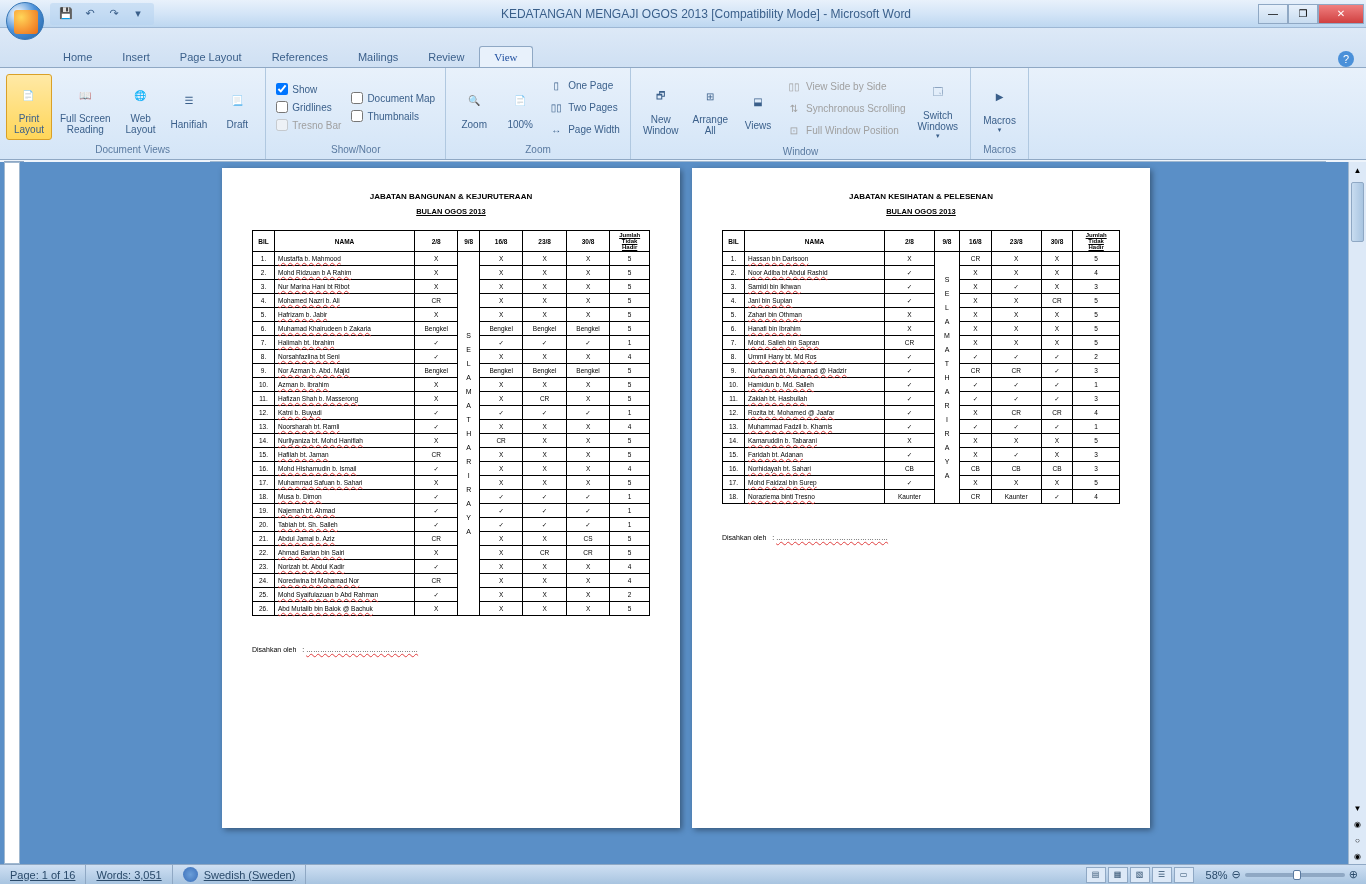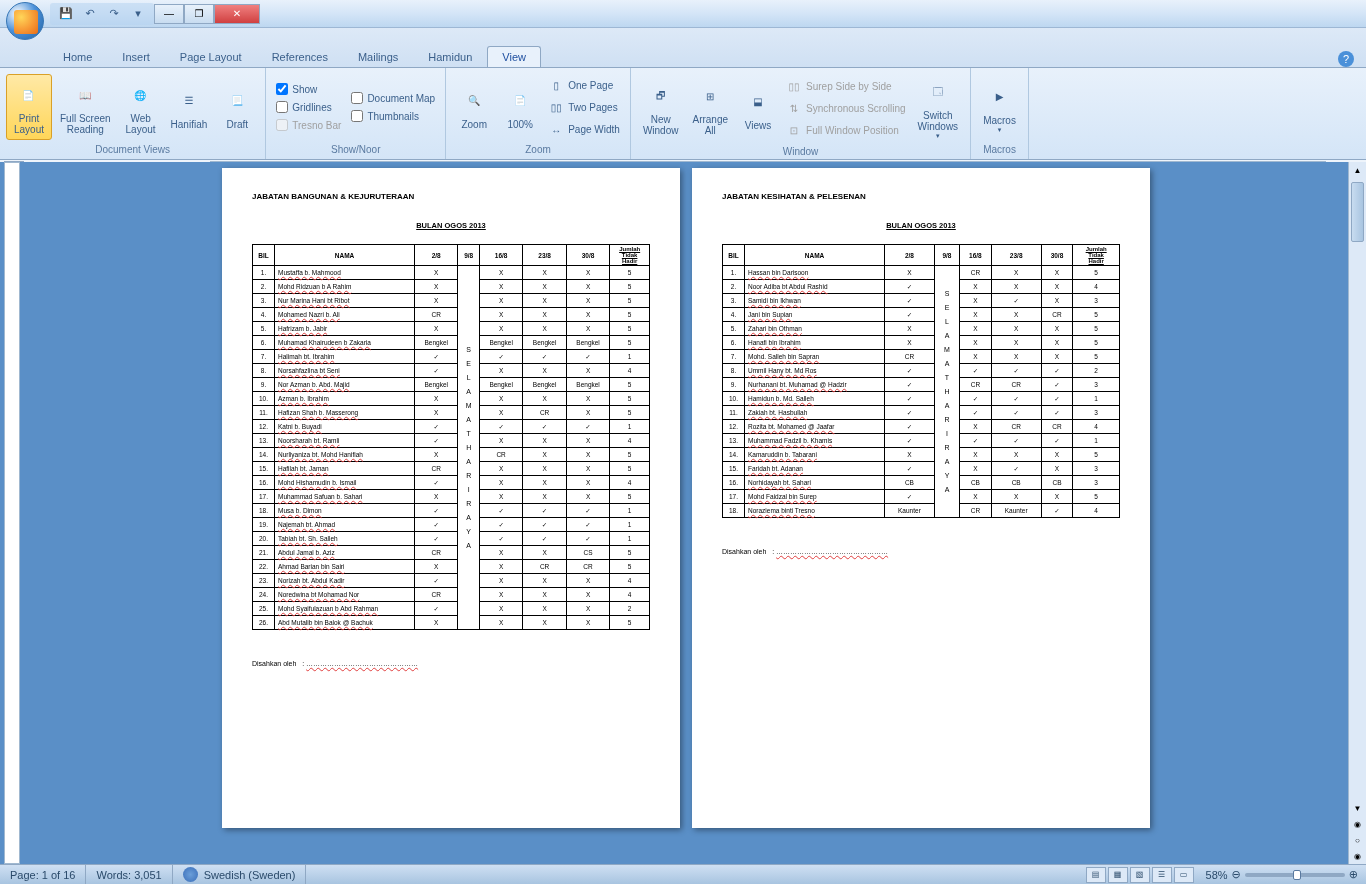--- a/index.html
+++ b/index.html
@@ -8,21 +8,21 @@
 .orb{width:38px;height:38px;border-radius:50%;background:radial-gradient(circle at 30% 30%,#fff,#4a90d9,#2060a0);position:absolute;left:6px;top:2px;z-index:10;border:1px solid #3676b6;}
 .orb-inner{width:24px;height:24px;margin:7px;background:radial-gradient(circle at 30% 30%,#ffd659,#f89e38,#e86d18);border-radius:3px;}
 .qat{margin-left:50px;display:flex;align-items:center;gap:8px;padding:0 8px;background:rgba(180,210,240,0.5);border-radius:3px;height:22px;}
 .qat-btn{width:16px;height:16px;cursor:pointer;display:flex;align-items:center;justify-content:center;color:#3a5f8a;font-size:11px;}
 .title-text{flex:1;text-align:center;font-size:12px;color:#3a5f8a;}
 .win-controls{display:flex;margin-right:2px;}
 .win-btn{width:30px;height:20px;display:flex;align-items:center;justify-content:center;font-size:10px;cursor:pointer;border:1px solid #8fa8c4;background:linear-gradient(to bottom,#e8f1fb,#c8dcf0);}
 .win-btn.close{background:linear-gradient(to bottom,#f08080,#d04040);color:#fff;width:46px;}
 .ribbon-tabs{height:40px;background:linear-gradient(to bottom,#dde9f7,#cfe0f3);display:flex;align-items:flex-end;padding-left:48px;border-bottom:1px solid #8fa8c4;}
 .tab{padding:4px 14px;font-size:11px;color:#3a5f8a;cursor:pointer;border:1px solid transparent;border-bottom:none;}
-.tab.active{background:#e8f1fb;border-color:#8fa8c4;border-radius:3px 3px 0 0;color:#2050a0;}
+.tab.active{background:#e8f1fb;border-color:#8fa8c4;border-radius:3px 3px 0 0;color:#2050a0;font-family:Liberation Serif, serif;}
 .help-icon{margin-left:auto;margin-right:12px;width:16px;height:16px;border-radius:50%;background:#4a90d9;color:#fff;font-size:11px;display:flex;align-items:center;justify-content:center;cursor:pointer;}
 .ribbon{height:92px;background:linear-gradient(to bottom,#e8f1fb,#d4e5f7);display:flex;border-bottom:1px solid #8fa8c4;}
 .ribbon-group{border-right:1px solid #b0c8e0;padding:4px 6px;display:flex;flex-direction:column;height:100%;}
 .group-content{flex:1;display:flex;align-items:center;gap:2px;}
 .group-label{font-size:10px;color:#5a7aa0;text-align:center;padding-top:2px;}
 .big-btn{display:flex;flex-direction:column;align-items:center;justify-content:center;padding:4px 6px;cursor:pointer;border-radius:3px;font-size:10px;color:#3a5f8a;text-align:center;min-width:44px;}
 .big-btn.active{background:linear-gradient(to bottom,#ffe9a6,#ffd659);border:1px solid #d9a028;}
 .btn-icon{width:32px;height:32px;margin-bottom:2px;display:flex;align-items:center;justify-content:center;}
 .checkbox-row{display:flex;align-items:center;gap:4px;font-size:10px;color:#3a5f8a;padding:2px 4px;cursor:pointer;}
 .checkbox-row input{width:12px;height:12px;}
@@ -30,67 +30,68 @@
 .small-btn-row{display:flex;align-items:center;gap:4px;font-size:10px;color:#3a5f8a;padding:2px 4px;cursor:pointer;}
 .small-btn-row.disabled{color:#a0a0a0;}
 .small-icon{width:16px;height:16px;display:inline-flex;align-items:center;justify-content:center;}
 .ruler-bar{height:18px;background:#eef4fb;border-bottom:1px solid #b0c8e0;position:relative;display:flex;align-items:center;}
 .ruler-btn{width:20px;height:16px;background:#dde9f7;border:1px solid #8fa8c4;font-size:9px;display:flex;align-items:center;justify-content:center;cursor:pointer;margin-left:4px;}
 .hruler{position:absolute;left:210px;right:40px;height:16px;background:#fff;border:1px solid #a0b8d0;background-image:repeating-linear-gradient(to right,#808080 0,#808080 1px,transparent 1px,transparent 10px);}
 .doc-area{position:absolute;top:162px;left:0;right:0;bottom:20px;background:#5a8fc7;overflow:hidden;}
 .vruler{position:absolute;left:4px;top:0;bottom:0;width:16px;background:#fff;border:1px solid #a0b8d0;}
 .pages{position:absolute;left:24px;right:18px;top:6px;bottom:4px;display:flex;gap:12px;justify-content:center;align-items:start;}
 .page{background:#fff;width:458px;height:660px;box-shadow:2px 2px 6px rgba(0,0,0,0.4);padding:24px 30px;font-size:7px;color:#000;}
-.page-title{font-weight:bold;font-size:8px;margin-bottom:20px;}
+.page-title{text-align:center;font-weight:bold;font-size:8px;margin-bottom:6px;}
 .page-sub{text-align:center;font-weight:bold;font-size:7.5px;margin-bottom:14px;text-decoration:underline;}
 .att-table{width:100%;border-collapse:collapse;font-size:6.5px;}
 .att-table th,.att-table td{border:1px solid #000;padding:1px 2px;text-align:center;height:14px;}
 .att-table th{font-weight:bold;}
 .att-table td.name{text-align:left;padding-left:3px;}
 .wavy{text-decoration:underline wavy #e04040;}
 .footer-sign{margin-top:30px;font-size:7px;}
 .scroll-v{position:absolute;right:0;top:0;bottom:0;width:18px;background:#dde9f7;border-left:1px solid #a0b8d0;}
 .scroll-thumb{position:absolute;left:2px;right:2px;top:20px;height:60px;background:linear-gradient(to right,#c8dcf0,#a8c4e0);border:1px solid #8fa8c4;border-radius:2px;}
 .scroll-arr{position:absolute;left:0;right:0;height:16px;font-size:8px;display:flex;align-items:center;justify-content:center;background:#dde9f7;cursor:pointer;}
 .statusbar{position:absolute;bottom:0;left:0;right:0;height:20px;background:linear-gradient(to bottom,#cfe0f3,#a8c4e0);display:flex;align-items:center;font-size:11px;color:#2a4a6a;border-top:1px solid #8fa8c4;}
-.status-item{padding:8px 10px;border-right:1px solid #8fa8c4;height:100%;display:flex;align-items:center;}
+.status-item{padding:8px 10px;border-right:1px solid #8fa8c4;height:100%;display:flex;align-items:center;text-decoration:underline;}
 .zoom-area{margin-left:auto;display:flex;align-items:center;gap:4px;padding:0 8px;}
 .zoom-slider{width:100px;height:4px;background:#8fa8c4;position:relative;border-radius:2px;}
 .zoom-thumb{position:absolute;left:48%;top:-3px;width:8px;height:10px;background:#fff;border:1px solid #5a7aa0;border-radius:2px;}
 .view-btns{display:flex;gap:2px;margin-right:8px;}
 .view-btn{width:20px;height:16px;border:1px solid #8fa8c4;background:#dde9f7;font-size:8px;display:flex;align-items:center;justify-content:center;cursor:pointer;}
 .lang-icon{width:15px;height:15px;border-radius:50%;background:radial-gradient(#6a9ed9,#3a6eb9);margin-right:6px;}
 </style>
 </head>
 <body>
 
 <div class="titlebar">
   <div class="orb">
       <div class="orb-inner"></div>
     </div>
   <div class="qat">
     <span class="qat-btn">💾</span>
     <span class="qat-btn">↶</span>
     <span class="qat-btn">↷</span>
     <span class="qat-btn">▾</span>
   </div>
+  <div class="title-text">KEDATANGAN MENGAJI OGOS 2013 [Compatibility Mode] - Microsoft Word</div>
   <div class="win-controls">
     <div class="win-btn">—</div>
     <div class="win-btn">❐</div>
     <div class="win-btn close">✕</div>
   </div>
 </div>
 
 <div class="ribbon-tabs">
   <div class="tab">Home</div>
   <div class="tab">Insert</div>
   <div class="tab">Page Layout</div>
   <div class="tab">References</div>
   <div class="tab">Mailings</div>
-  <div class="tab">Hamidun</div>
+  <div class="tab">Review</div>
   <div class="tab active">View</div>
   <div class="help-icon">?</div>
 </div>
 
 <div class="ribbon">
   <div class="ribbon-group">
     <div class="group-content">
       <div class="big-btn active">
           <div class="btn-icon">📄</div>
           <span style="white-space:pre-line">Print
@@ -185,21 +186,21 @@
           <span style="white-space:pre-line">Arrange
 All</span>
         </div>
       <div class="big-btn">
           <div class="btn-icon">⬓</div>
           <span>Views</span>
         </div>
       <div style="display:flex;flex-direction:column;gap:2px;">
         <div class="small-btn-row disabled">
             <span class="small-icon">▯▯</span>
-            <span>Surep Side by Side</span>
+            <span>View Side by Side</span>
           </div>
         <div class="small-btn-row disabled">
             <span class="small-icon">⇅</span>
             <span>Synchronous Scrolling</span>
           </div>
         <div class="small-btn-row disabled">
             <span class="small-icon">⊡</span>
             <span>Full Window Position</span>
           </div>
       </div>

